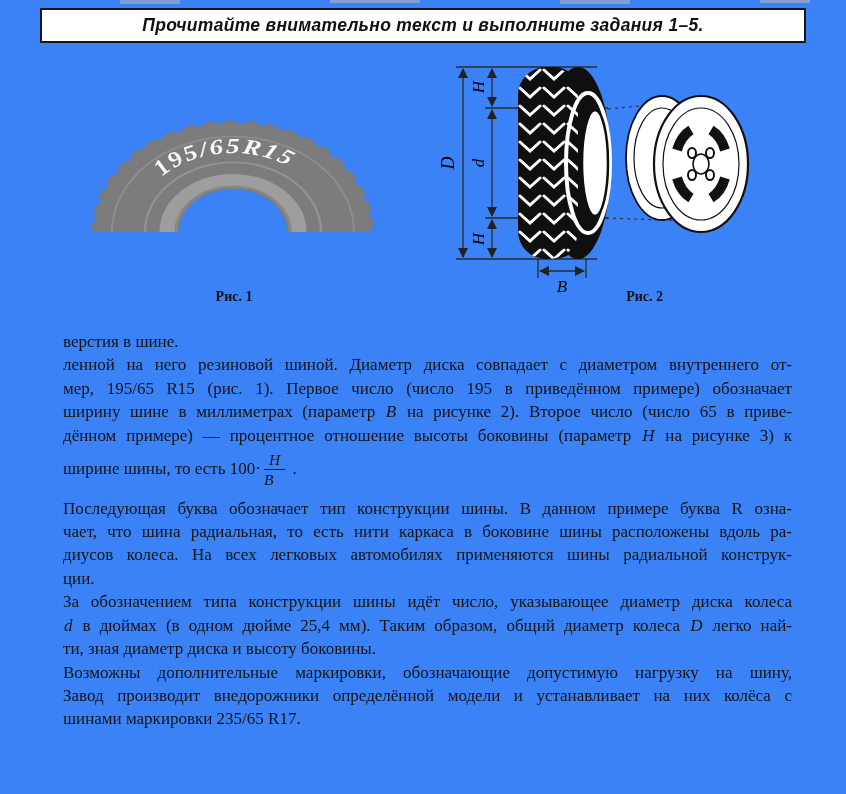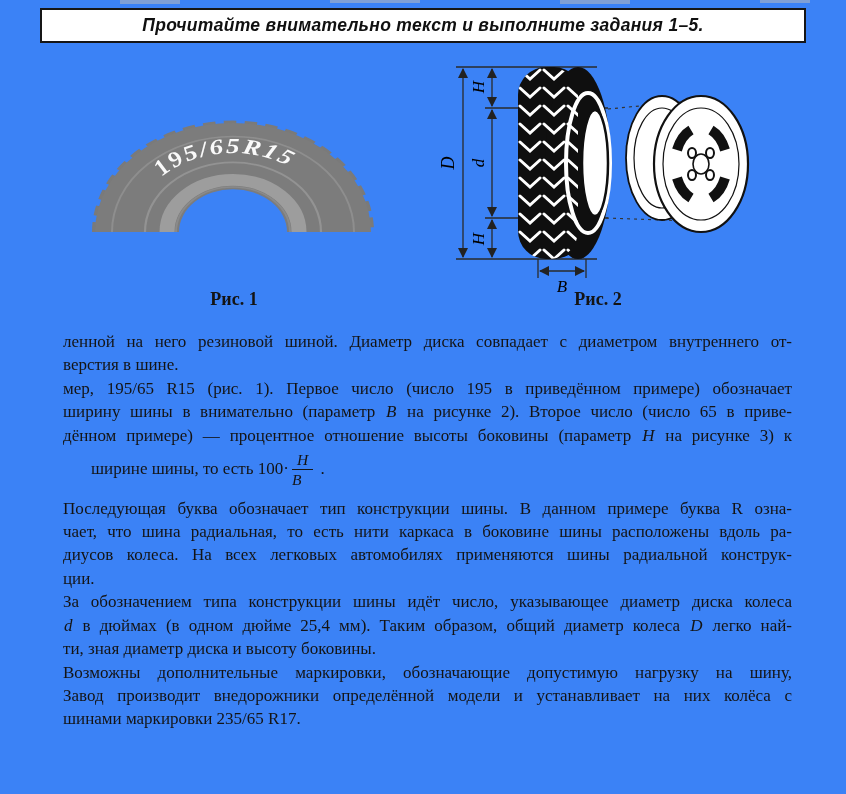--- a/index.html
+++ b/index.html
@@ -8,30 +8,30 @@
   
   .artifact{position:absolute;background:#b9b9b9;opacity:.55;}
   
   .banner{position:absolute;left:40px;top:8px;width:762px;height:31px;border:2px solid #161616;
           display:flex;align-items:center;justify-content:center;background:#fff;}
   .banner span{font-family:"Liberation Sans",sans-serif;font-weight:bold;font-style:italic;
                font-size:17.5px;letter-spacing:.3px;color:#101010;}
   
   .fig{position:absolute;}
   .fig-caption{position:absolute;width:130px;text-align:center;font-weight:bold;
-               font-size:18px;color:#141414;}
+               font-size:14px;color:#141414;}
   #cap1{left:169px;top:289px;}
-  #cap2{left:533px;top:289px;}
+  #cap2{left:533px;top:289px;text-align:right;}
   
   .article{position:absolute;left:63px;top:330px;width:729px;font-size:17px;
            line-height:23.4px;color:#141414;}
   .tl{text-align:justify;text-align-last:justify;white-space:nowrap;}
   .tl.last{text-align-last:left;white-space:normal;}
   .var{font-style:italic;padding:0 1px;}
-  .formula-line{padding:4px 0 8px;margin-left:28px;}
+  .formula-line{padding:4px 0 8px;}
   .frac{display:inline-block;text-align:center;vertical-align:middle;font-style:italic;
         font-size:15.5px;line-height:1.15;margin:0 3px;}
   .frac .num{display:block;border-bottom:1.6px solid #161616;padding:0 5px 0;}
   .frac .den{display:block;padding-top:1px;}
   svg text{font-family:"Liberation Serif",serif;}
 </style>
 </head>
 <body>
 
 <div class="page">
@@ -129,24 +129,24 @@
         <ellipse cx="270" cy="125" rx="4" ry="5"></ellipse>
         <ellipse cx="252" cy="125" rx="4" ry="5"></ellipse>
         <ellipse cx="252" cy="103" rx="4" ry="5"></ellipse>
         <ellipse cx="270" cy="103" rx="4" ry="5"></ellipse>
       </g>
     </g>
   </svg>
   <div class="fig-caption" id="cap2">Рис. 2</div>
 
   <div class="article">
+      <div class="tl last"><span>верстия в шине.</span></div>
       <div class="tl"><span>ленной на него резиновой шиной. Диаметр диска совпадает с диаметром внутреннего от-</span></div>
-      <div class="tl last"><span>верстия в шине.</span></div>
       <div class="tl"><span>мер, 195/65 R15 (рис. 1). Первое число (число 195 в приведённом примере) обозначает</span></div>
-      <div class="tl"><span>ширину шины в внимательно (параметр </span><span class="var">B</span><span> на рисунке 2). Второе число (число 65 в приве-</span></div>
+      <div class="tl"><span>ширину шине в миллиметрах (параметр </span><span class="var">B</span><span> на рисунке 2). Второе число (число 65 в приве-</span></div>
       <div class="tl"><span>дённом примере) — процентное отношение высоты боковины (параметр </span><span class="var">H</span><span> на рисунке 3) к</span></div>
       <div class="tl last formula-line"><span>ширине шины, то есть 100</span><span>·</span><span class="frac"><span class="num">H</span><span class="den">B</span></span><span> .</span></div>
       <div class="tl"><span>Последующая буква обозначает тип конструкции шины. В данном примере буква R озна-</span></div>
       <div class="tl"><span>чает, что шина радиальная, то есть нити каркаса в боковине шины расположены вдоль ра-</span></div>
       <div class="tl"><span>диусов колеса. На всех легковых автомобилях применяются шины радиальной конструк-</span></div>
       <div class="tl last"><span>ции.</span></div>
       <div class="tl"><span>За обозначением типа конструкции шины идёт число, указывающее диаметр диска колеса</span></div>
       <div class="tl"><span class="var">d</span><span> в дюймах (в одном дюйме 25,4 мм). Таким образом, общий диаметр колеса </span><span class="var">D</span><span> легко най-</span></div>
       <div class="tl last"><span>ти, зная диаметр диска и высоту боковины.</span></div>
       <div class="tl"><span>Возможны дополнительные маркировки, обозначающие допустимую нагрузку на шину,</span></div>

